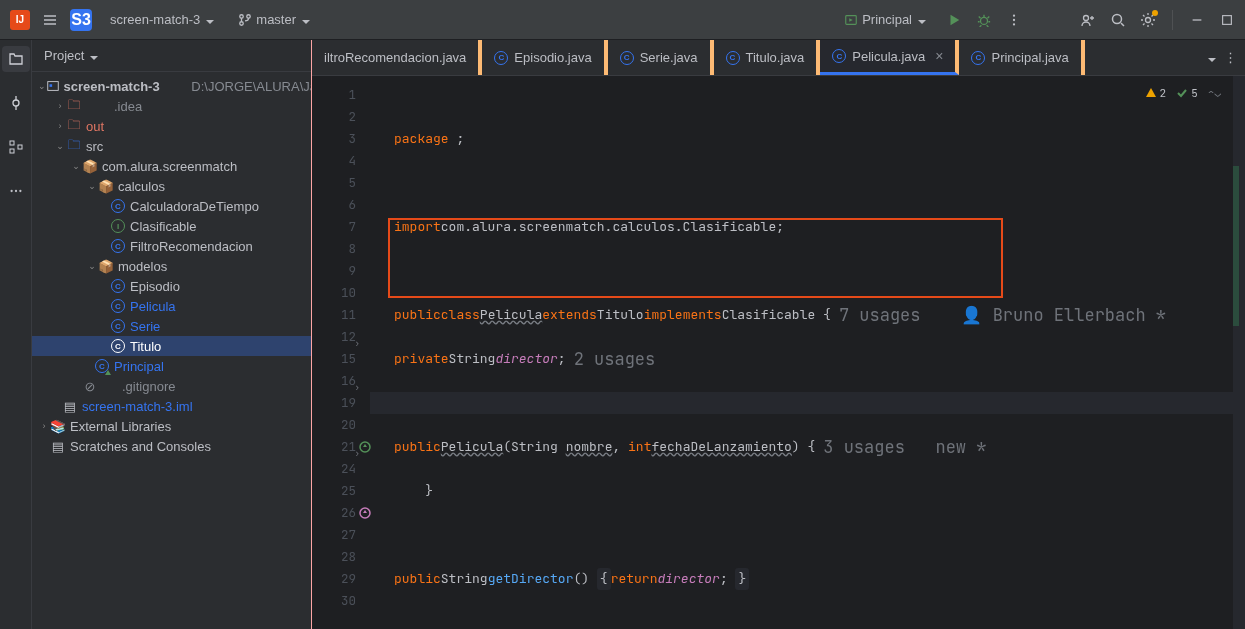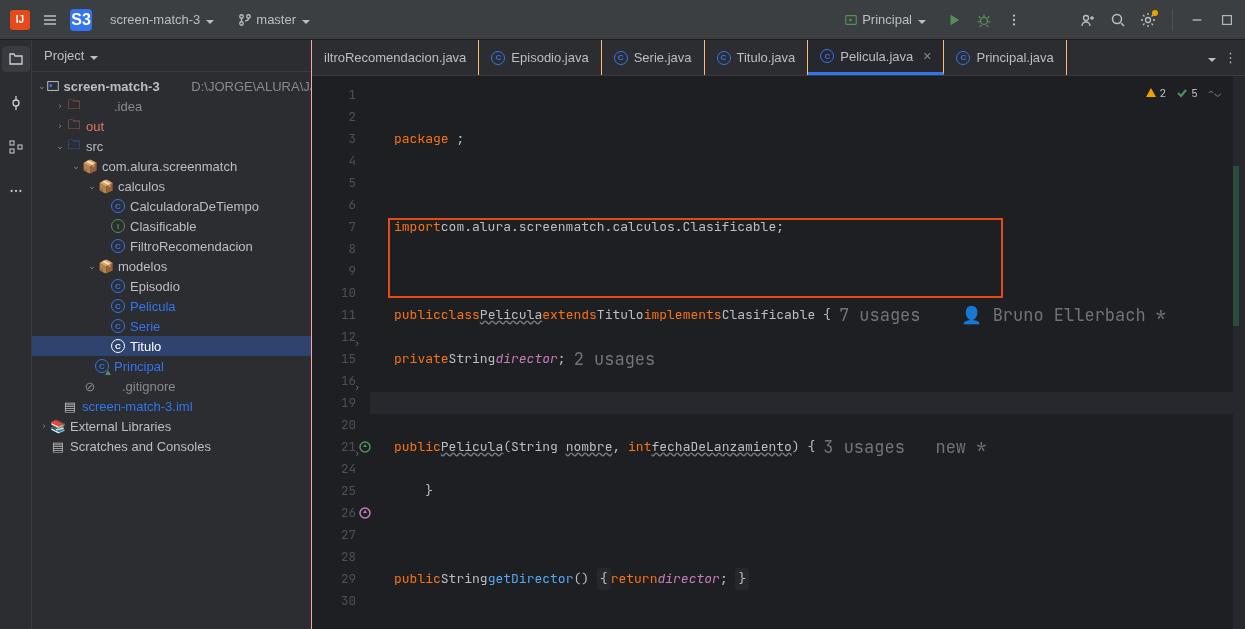--- a/index.html
+++ b/index.html
@@ -26,21 +26,21 @@
 .tree-row.sel { background:#2e436e; color:#fff; }
 .tree-row .arr { width:12px; text-align:center; color:#888; font-size:9px; }
 .tree-row .ico { width:16px; height:16px; margin-right:4px; display:inline-flex; align-items:center; justify-content:center; }
 .fld-red { color:#e07663; }
 .mod-icon { color:#3574f0; }
 .cls-icon { width:14px; height:14px; border:1.2px solid #3574f0; border-radius:50%; display:inline-flex; align-items:center; justify-content:center; font-size:8px; color:#3574f0; font-weight:bold; }
 .int-icon { width:14px; height:14px; border:1.2px solid #549159; border-radius:50%; display:inline-flex; align-items:center; justify-content:center; font-size:8px; color:#549159; font-weight:bold; }
 .muted { color:#868a91;padding-left:28px; }
 .editor-area { flex:1; display:flex; flex-direction:column; overflow:hidden; position:relative; }
 .tabs { height:36px; background:#2b2d30; display:flex; align-items:stretch; border-bottom:1px solid #393b40; overflow:hidden; }
-.tab { display:flex; align-items:center; padding:7px 12px; gap:6px; cursor:pointer; border-right:1px solid #fdba74; color:#bcbec4; }
+.tab { display:flex; align-items:center; padding:7px 12px; gap:6px; cursor:pointer; border-right:4px solid #fdba74; color:#bcbec4; }
 .tab.active { background:#26282e; border-bottom:3px solid #3574f0; }
 .tab .close { color:#868a91; font-size:14px; margin-left:4px; }
 .tabs-end { display:flex; align-items:center; padding:0 8px; gap:8px; margin-left:auto; }
 .editor-body { flex:1; display:flex; overflow:hidden; background:#1e1f22; }
 .gutter { width:58px; background:#1e1f22; color:#4b5059; font-family:"JetBrains Mono",Consolas,monospace; font-size:12.5px; text-align:right; padding:8px 14px 0 0; line-height:22px; position:relative; }
 .gutter .ln { height:22px; position:relative; }
 .gutter .gicon { position:absolute; right:-16px; top:3px; width:14px; height:14px; }
 .gutter .fold { position:absolute; right:-4px; top:6px; color:#6f737a; font-size:9px; }
 .code { flex:1; padding:8px 0 0 24px; font-family:"JetBrains Mono",Consolas,monospace; font-size:13px; line-height:22px; white-space:pre; position:relative; }
 .code .line { height:22px; display:flex; align-items:center; }

